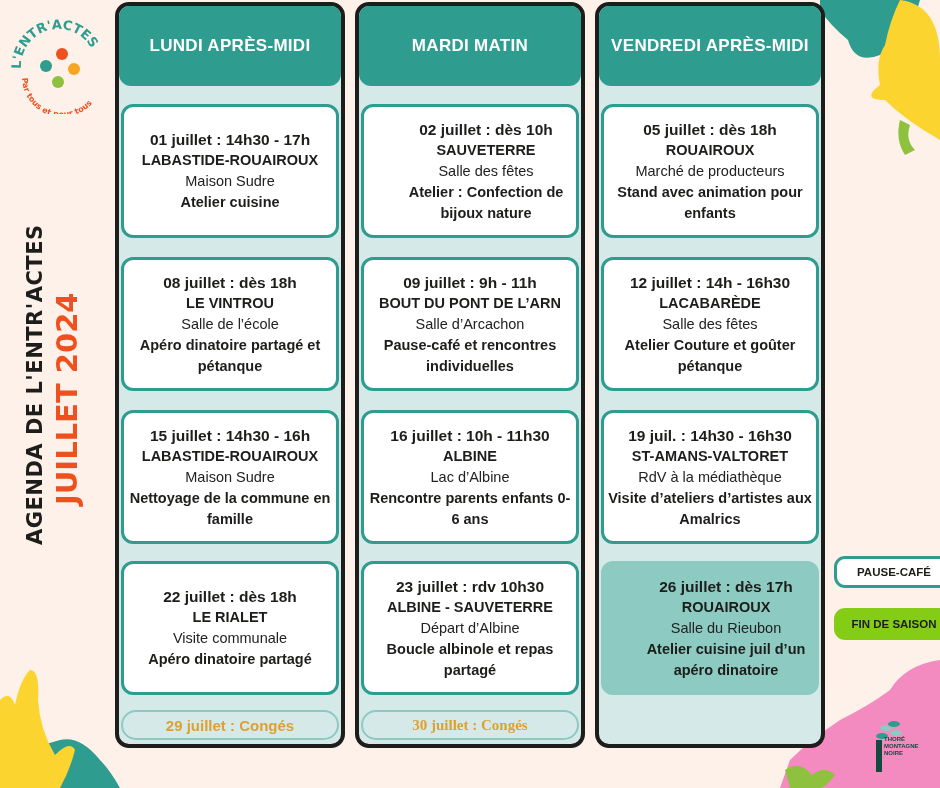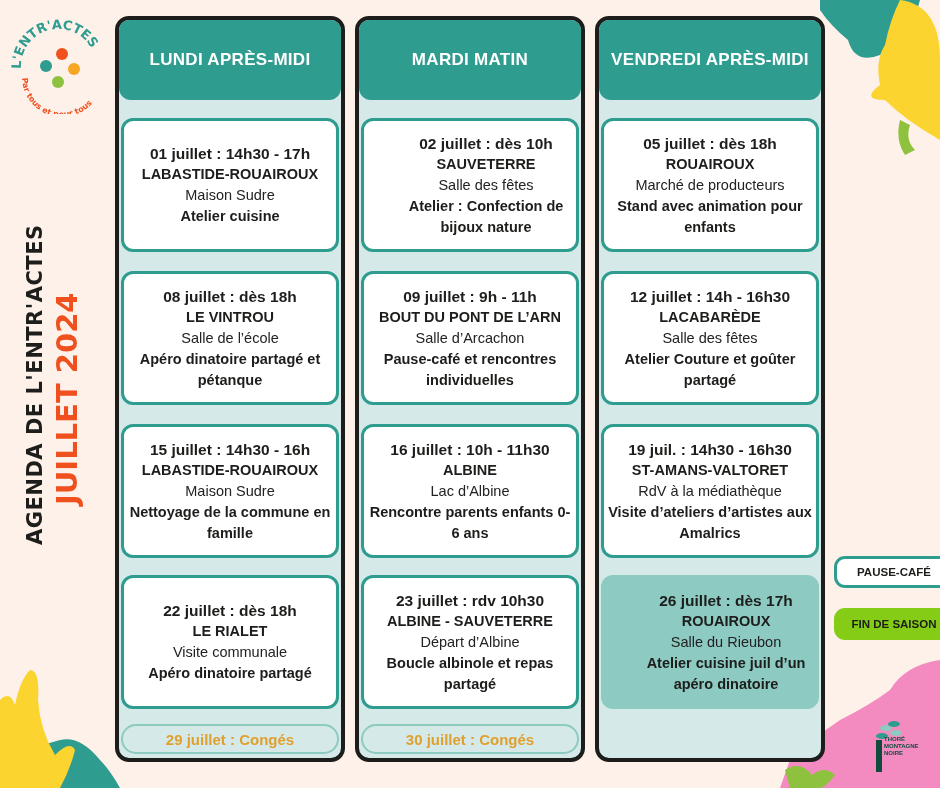--- a/index.html
+++ b/index.html
@@ -6,21 +6,21 @@
   html, body { width: 940px; height: 788px; overflow: hidden; }
   body { background: #fdf1ea; font-family: "Liberation Sans", sans-serif; position: relative; color: #1d1d1b; }
 
   .deco { position: absolute; }
 
   .logo { position: absolute; left: 6px; top: 14px; width: 100px; height: 100px; }
   .side-title { position: absolute; left: 20px; top: 545px; transform-origin: left top; transform: rotate(-90deg); white-space: nowrap; }
   .side-title .l1 { font-family: "DejaVu Sans", sans-serif; font-weight: bold; font-size: 21px; letter-spacing: 0.5px; color: #1d1d1b; display: block; line-height: 30px; }
   .side-title .l2 { font-family: "DejaVu Sans", sans-serif; font-weight: bold; font-size: 29px; color: #f0501e; display: block; line-height: 34px; margin-left: 40px; }
 
-  .column { position: absolute; top: 16px; width: 230px; height: 746px; border: 4px solid #1d1d1b; border-radius: 14px; background: #d5eae8; overflow: hidden; }
+  .column { position: absolute; top: 2px; width: 230px; height: 746px; border: 4px solid #1d1d1b; border-radius: 14px; background: #d5eae8; overflow: hidden; }
   .col-head { background: #2f9c90; height: 80px; border-radius: 0 0 12px 12px; display: flex; align-items: center; justify-content: center; text-align: center; color: #fff; font-weight: bold; font-size: 17px; line-height: 26px; letter-spacing: 0.3px; padding: 0 10px; }
 
   .card { position: absolute; left: 2px; width: 218px; height: 134px; background: #fff; border: 3px solid #2f9c90; border-radius: 12px; display: flex; flex-direction: column; align-items: center; justify-content: center; text-align: center; font-size: 14.5px; line-height: 21px; padding: 0 4px; }
   .card.fin { background: #8ccac2; border-color: #8ccac2; padding-left: 36px; }
   .card .date { font-weight: bold; font-size: 15.5px; }
   .card .place { font-weight: bold; }
   .card .venue { font-weight: normal; color: #222; }
   .card .activity { font-weight: bold; }
 
   .conge { position: absolute; left: 2px; width: 218px; height: 30px; border: 2px solid #8ccac2; border-radius: 15px; display: flex; align-items: center; justify-content: center; color: #e0a030; font-weight: bold; font-size: 15px; }
@@ -116,36 +116,36 @@
     <div class="place">ALBINE</div>
     <div class="venue">Lac d’Albine</div>
     <div class="activity">Rencontre parents enfants 0-6 ans</div>
   </div>
   <div class="card" style="top:555px;">
     <div class="date">23 juillet : rdv 10h30</div>
     <div class="place">ALBINE - SAUVETERRE</div>
     <div class="venue">Départ d’Albine</div>
     <div class="activity">Boucle albinole et repas partagé</div>
   </div>
-  <div class="conge" style="top:704px;">30 juillet : Congés</div>
+  <div class="conge" style="top:704px;font-family:Liberation Serif, serif;">30 juillet : Congés</div>
 </div>
 
 <div class="column" style="left:595px;">
   <div class="col-head">VENDREDI APRÈS-MIDI</div>
   <div class="card" style="top:98px;">
     <div class="date">05 juillet : dès 18h</div>
     <div class="place">ROUAIROUX</div>
     <div class="venue">Marché de producteurs</div>
     <div class="activity">Stand avec animation pour enfants</div>
   </div>
   <div class="card" style="top:251px;">
     <div class="date">12 juillet : 14h - 16h30</div>
     <div class="place">LACABARÈDE</div>
     <div class="venue">Salle des fêtes</div>
-    <div class="activity">Atelier Couture et goûter partagé</div>
+    <div class="activity">Atelier Couture et goûter pétanque</div>
   </div>
   <div class="card" style="top:404px;">
     <div class="date">19 juil. : 14h30 - 16h30</div>
     <div class="place">ST-AMANS-VALTORET</div>
     <div class="venue">RdV à la médiathèque</div>
     <div class="activity">Visite d’ateliers d’artistes aux Amalrics</div>
   </div>
   <div class="card fin" style="top:555px;">
     <div class="date">26 juillet : dès 17h</div>
     <div class="place">ROUAIROUX</div>

